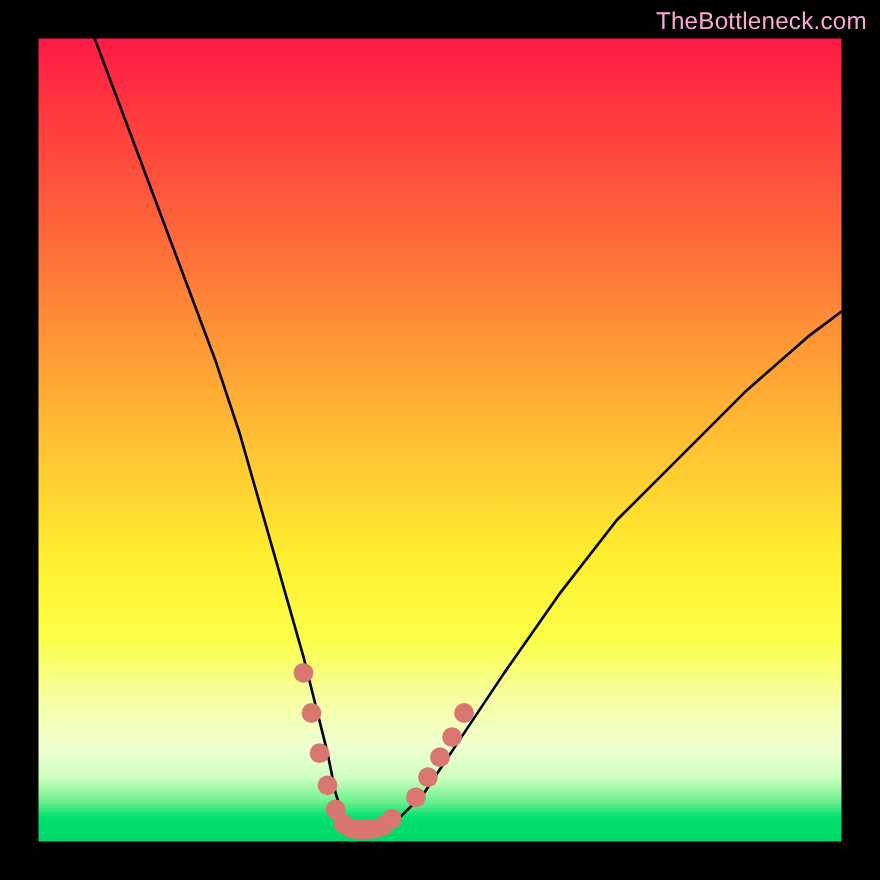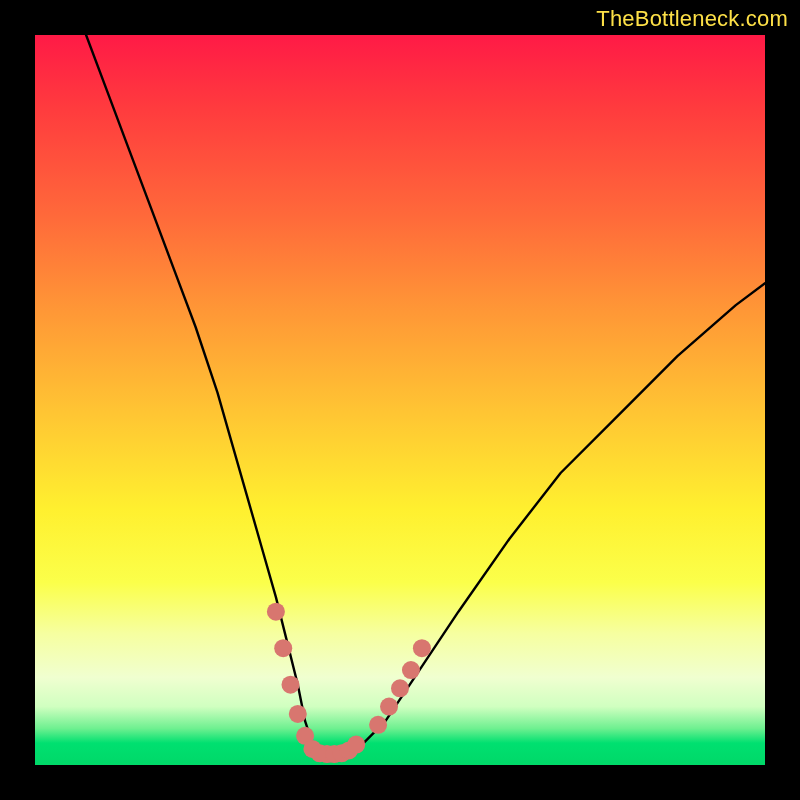--- a/index.html
+++ b/index.html
@@ -39,21 +39,21 @@
       #d0ffc0 92%,
       #6ef090 95%,
       #00e070 97%,
       #00d868 100%
     );
   }
   .watermark {
     position: absolute;
     top: 6px;
     right: 12px;
-    color: #fde047;
+    color: #f9a8d4;
     font-size: 22px;
     letter-spacing: 0.2px;
     user-select: none;
   }
   svg.curve {
     position: absolute;
     left: 0;
     top: 0;
     width: 730px;
     height: 730px;

